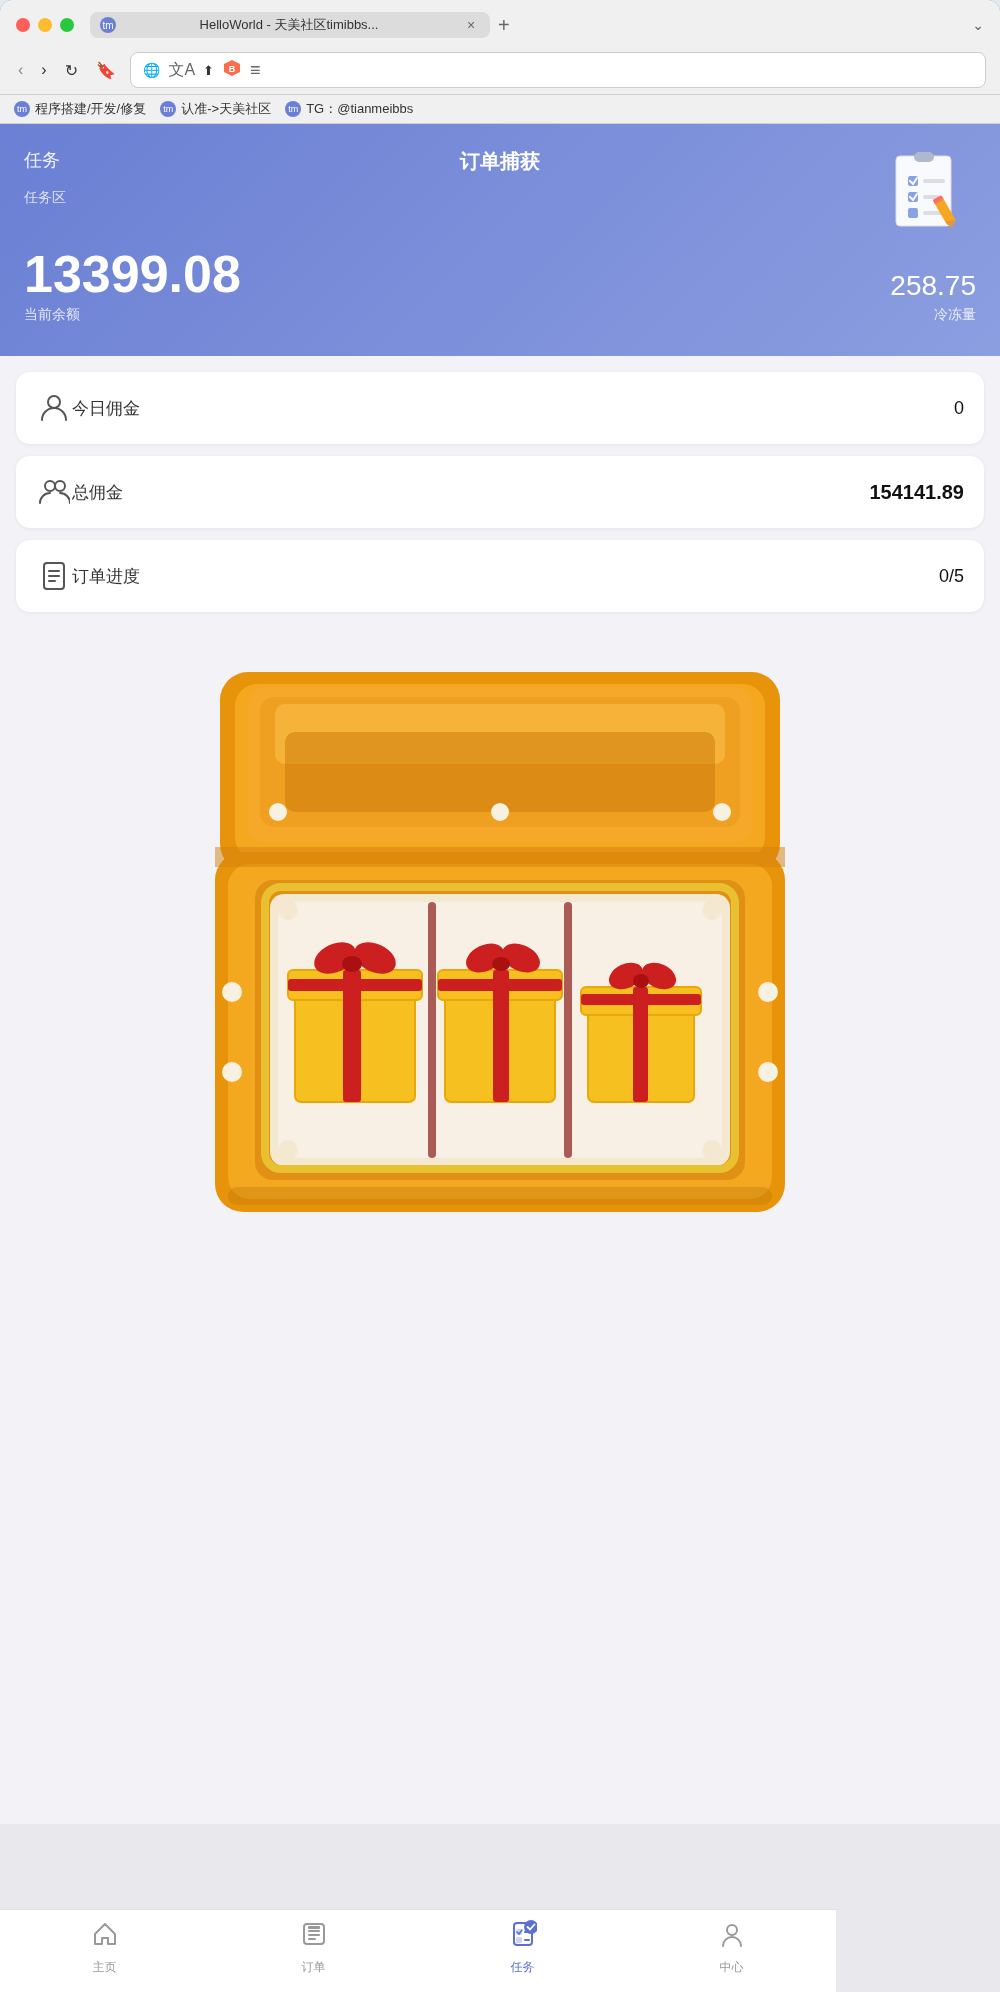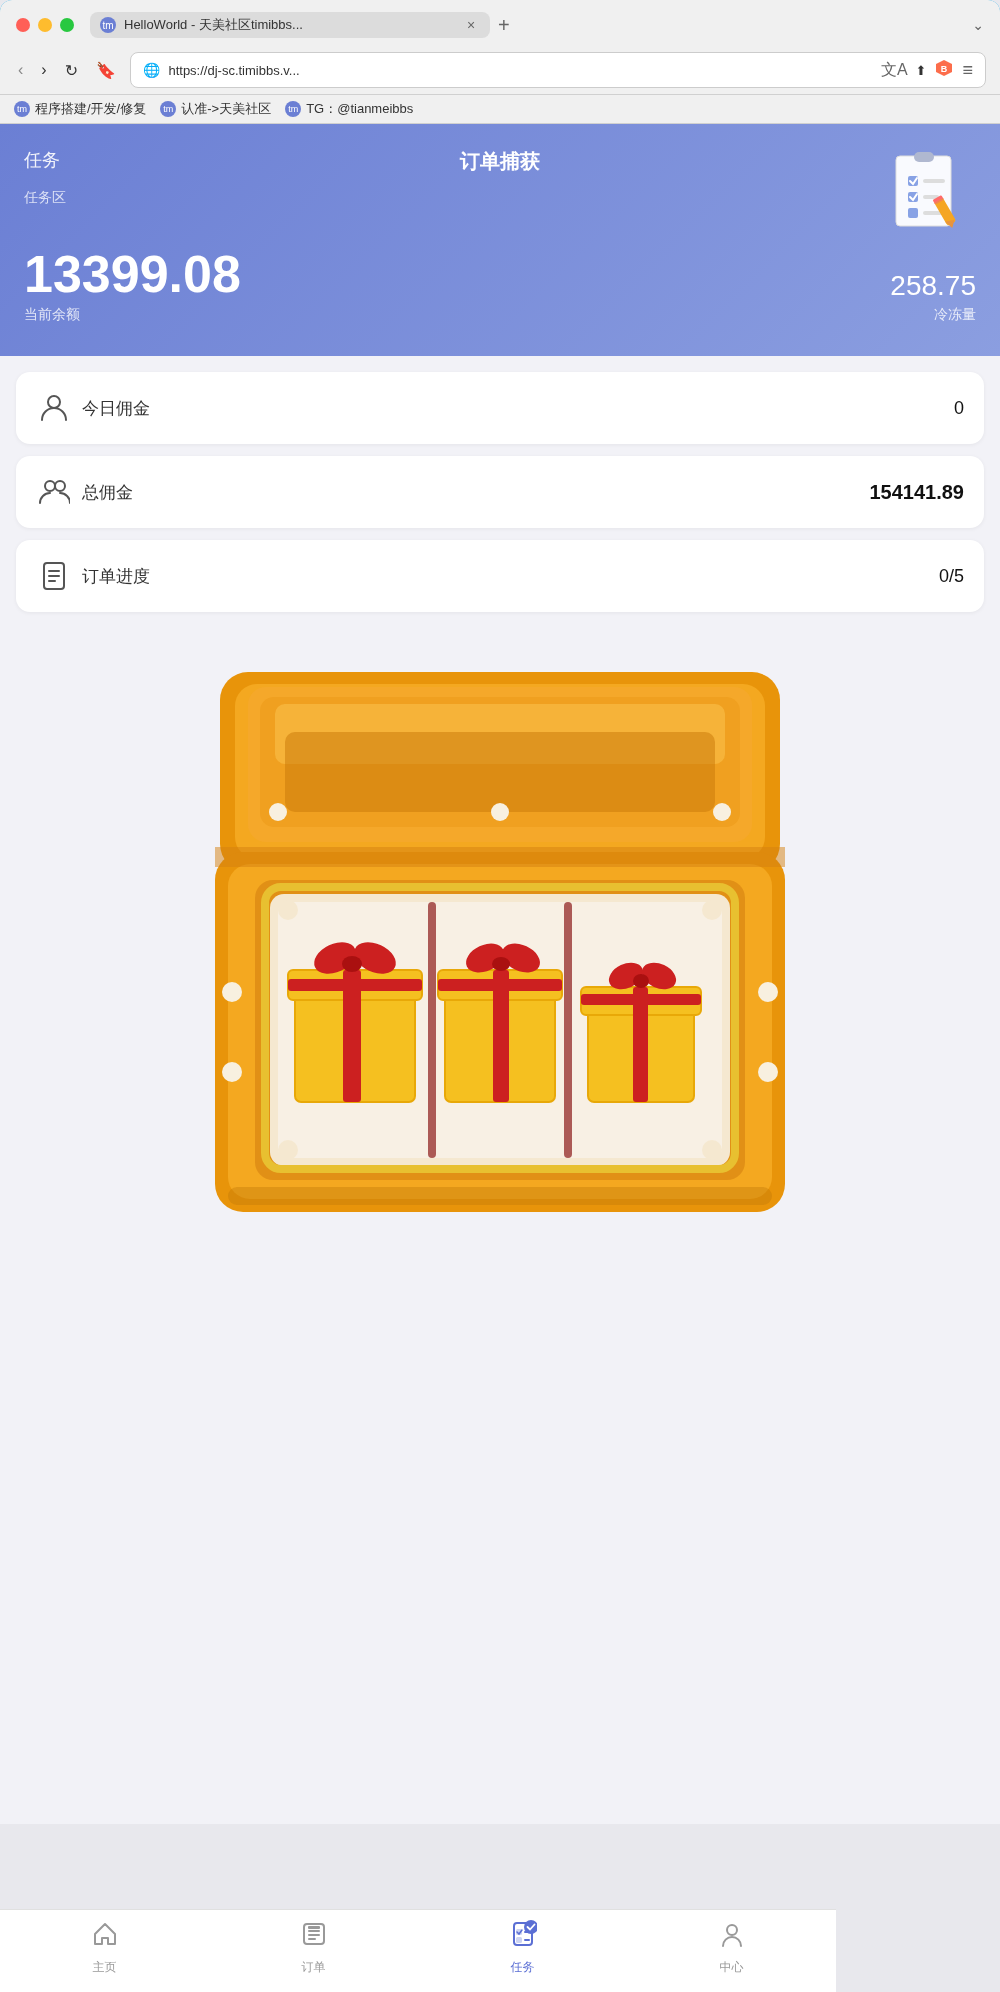--- a/index.html
+++ b/index.html
@@ -10,20 +10,21 @@
       font-family: -apple-system, "PingFang SC", "Helvetica Neue", sans-serif;
       position: relative;
       overflow-x: hidden;
     }
 
     
     .browser-chrome {
       background: #0ea5e9;
       border-radius: 12px 12px 0 0;
       overflow: hidden;
+      text-align: center;
     }
 
     .title-bar {
       display: flex;
       align-items: center;
       padding: 12px 16px 8px;
       background: #f0f0f0;
       gap: 8px;
     }
 
@@ -220,21 +221,21 @@
       border-radius: 14px;
       padding: 18px 20px;
       display: flex;
       align-items: center;
       justify-content: space-between;
       box-shadow: 0 1px 4px rgba(0,0,0,0.06);
     }
     .card-left {
       display: flex;
       align-items: center;
-      gap: 10px;
+      gap: 0;
     }
     .card-icon {
       width: 36px; height: 36px;
       display: flex; align-items: center; justify-content: center;
       font-size: 24px;
       color: #555;
     }
     .card-label {
       font-size: 17px;
       color: #333;
@@ -317,21 +318,20 @@
   </div>
 
   <div class="nav-bar">
     <div class="nav-btn">‹</div>
     <div class="nav-btn active">›</div>
     <div class="nav-btn active">↻</div>
     <div class="nav-btn">🔖</div>
 
     <div class="nav-url-bar">
       <span class="nav-url-icon">🌐</span>
-      <span class="nav-url-text">https://dj-sc.timibbs.v...</span>
       <span class="nav-translate-icon">文A</span>
       <span>⬆</span>
       <span class="nav-brave-icon">
         
         <svg width="20" height="20" viewBox="0 0 20 20">
           <polygon points="10,2 18,6 18,14 10,18 2,14 2,6" fill="#fb542b" opacity="0.85"></polygon>
           <text x="10" y="14" text-anchor="middle" font-size="9" fill="white" font-weight="bold">B</text>
         </svg>
       </span>
       <span style="font-size:18px;color:#666;">≡</span>

